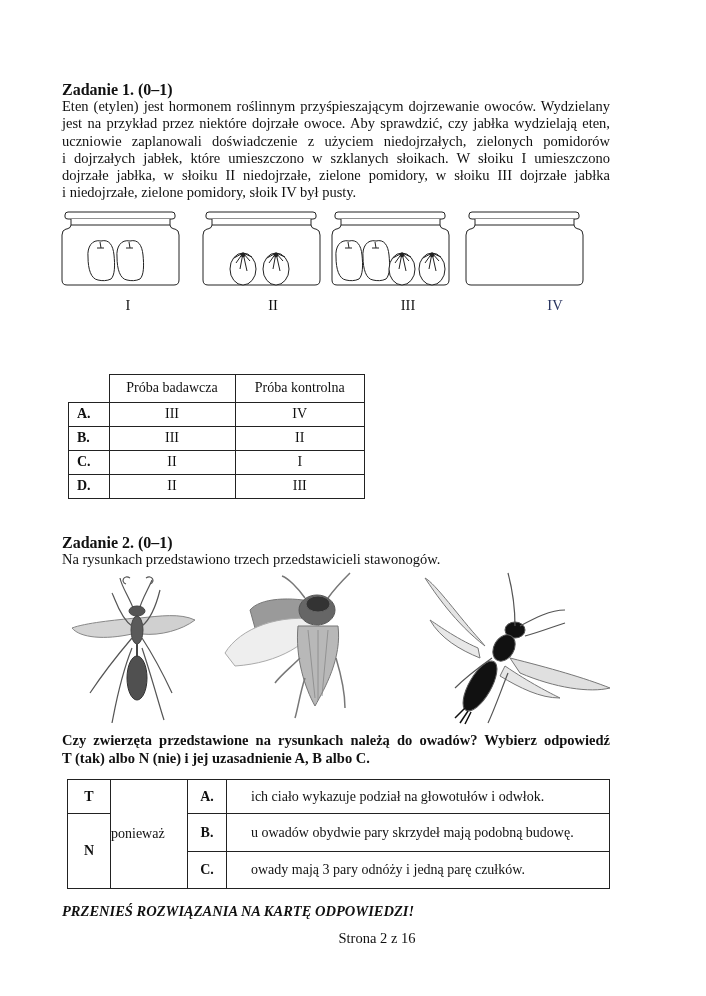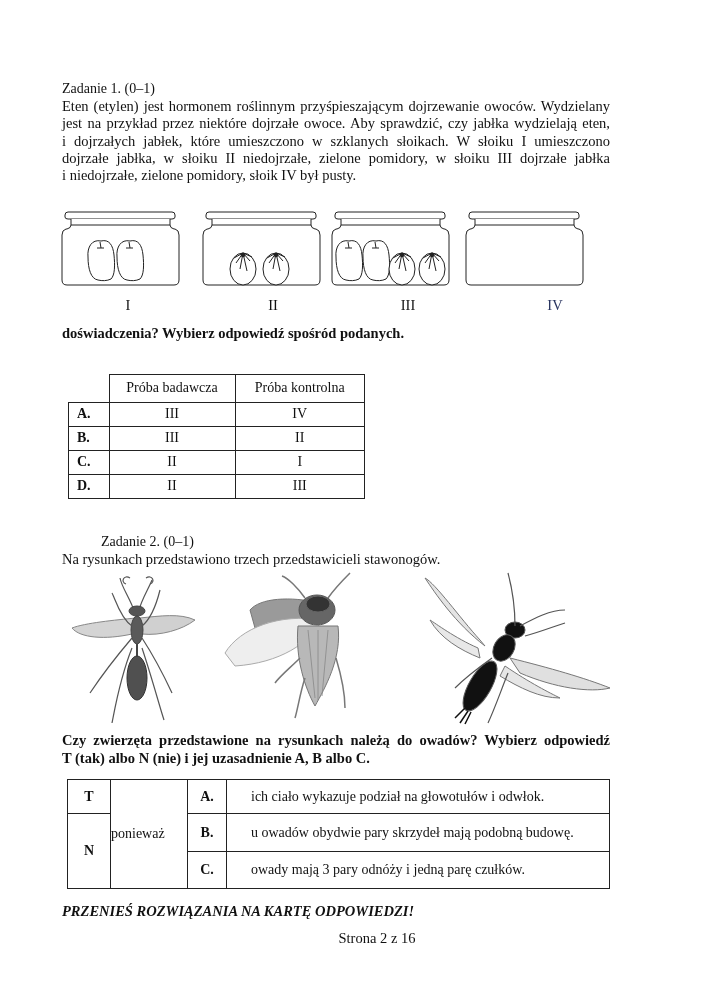--- a/index.html
+++ b/index.html
@@ -1,39 +1,40 @@
 <!DOCTYPE html>
 <html><head>
 <meta charset="utf-8">
 <style>
   html, body { margin: 0; padding: 0; background: #ffffff; }
   body { width: 706px; height: 996px; position: relative; overflow: hidden;
          font-family: "Liberation Serif", "DejaVu Serif", serif; color: #111; }
   .abs { position: absolute; }
-  .h { font-weight: normal; font-size: 14px; }
+  .h { font-weight: bold; font-size: 16px; }
   .p { font-size: 14.5px; line-height: 17.3px; text-align: justify; }
   .q { font-weight: bold; font-size: 14.5px; line-height: 17.5px; text-align: justify; }
   .jar-label { font-size: 14.5px; text-align: center; width: 40px; }
   table.t1 { border-collapse: collapse; font-size: 14px; }
   table.t1 td { border: 1.3px solid #222; text-align: center; height: 23px; padding: 0; }
   table.t1 td.l { font-weight: bold; text-align: left; padding-left: 8px; }
   table.t2 { border-collapse: collapse; font-size: 14px; }
   table.t2 td { border: 1.3px solid #222; padding: 0; }
   table.t2 td.c { text-align: center; font-weight: bold; }
   table.t2 td.txt { padding-left: 24px; }
   .foot { font-weight: bold; font-style: italic; font-size: 14.5px; }
   .page { font-size: 14.5px; width: 100%; text-align: center; padding-left: 24px; }
 </style>
 </head>
 <body>
 
 <div class="abs h" style="left:62px; top:81px;">Zadanie 1. (0–1)</div>
 <div class="abs p" style="left:62px; top:98px; width:548px;">
   <div style="text-align-last:justify;">Eten (etylen) jest hormonem roślinnym przyśpieszającym dojrzewanie owoców. Wydzielany</div>
   <div style="text-align-last:justify;">jest na przykład przez niektóre dojrzałe owoce. Aby sprawdzić, czy jabłka wydzielają eten,</div>
+  <div style="text-align-last:justify;word-spacing:3px;">uczniowie zaplanowali doświadczenie z użyciem niedojrzałych, zielonych pomidorów</div>
   <div style="text-align-last:justify;">i dojrzałych jabłek, które umieszczono w szklanych słoikach. W słoiku I umieszczono</div>
   <div style="text-align-last:justify;">dojrzałe jabłka, w słoiku II niedojrzałe, zielone pomidory, w słoiku III dojrzałe jabłka</div>
   <div>i niedojrzałe, zielone pomidory, słoik IV był pusty.</div>
 </div>
 
 <svg class="abs" style="left:60px; top:205px;" width="560" height="90" viewBox="0 0 560 90">
   <defs>
     <g id="jar">
       <path d="M6,7 Q3,7 3,10 L3,12 Q3,14 6,14 L110,14 Q113,14 113,12 L113,10 Q113,7 110,7 Z" fill="#fff" stroke="#222" stroke-width="1"></path>
       <path d="M9,14 L9,20 Q9,23 5,24 L4,24 Q0,25 0,30 L0,75 Q0,80 5,80 L112,80 Q117,80 117,75 L117,30 Q117,25 113,24 L112,24 Q108,23 108,20 L108,14" fill="#fff" stroke="#222" stroke-width="1"></path>
@@ -69,21 +70,20 @@
   <g>
     <use href="#jar" x="406" y="0"></use>
   </g>
 </svg>
 <div class="abs jar-label" style="left:108px; top:297px;">I</div>
 <div class="abs jar-label" style="left:253px; top:297px;">II</div>
 <div class="abs jar-label" style="left:388px; top:297px;">III</div>
 <div class="abs jar-label" style="left:535px; top:297px; color:#2a3560;">IV</div>
 
 <div class="abs q" style="left:62px; top:325px; width:548px;">
-  <div>doświadczenia? Wybierz odpowiedź spośród podanych.</div>
 </div>
 
 <table class="abs t1" style="left:68px; top:374px; width:297px;">
   <tbody>
       <tr>
     <td style="border-top:none;border-left:none;width:40px;height:27px;"></td>
     <td style="width:125px;">Próba badawcza</td>
     <td>Próba kontrolna</td>
   </tr>
   <tr>
@@ -102,21 +102,21 @@
     <td>I</td>
   </tr>
   <tr>
     <td class="l">D.</td>
     <td>II</td>
     <td>III</td>
   </tr>
 </tbody>
   </table>
 
-<div class="abs h" style="left:62px; top:534px;margin-left:39px;">Zadanie 2. (0–1)</div>
+<div class="abs h" style="left:62px; top:534px;">Zadanie 2. (0–1)</div>
 <div class="abs p" style="left:62px; top:551px;">Na rysunkach przedstawiono trzech przedstawicieli stawonogów.</div>
 
 <svg class="abs" style="left:60px; top:568px;" width="560" height="160" viewBox="0 0 560 160">
 
   <g stroke="#555" fill="none">
     <path d="M75,45 C70,30 62,20 60,10 M78,45 C82,30 88,22 92,12" stroke-width="1.2"></path>
     <path d="M70,10 C64,6 60,14 66,16 M86,10 C92,6 96,14 90,16" stroke-width="1.2"></path>
     <path d="M76,50 C55,52 25,55 12,60 C20,70 45,72 72,66 Z" fill="#d4d4d4" stroke="#888"></path>
     <path d="M80,50 C100,48 120,45 135,52 C122,62 100,68 82,66 Z" fill="#d0d0d0" stroke="#888"></path>
     <ellipse cx="77" cy="43" rx="8" ry="5" fill="#555" stroke="#444"></ellipse>

